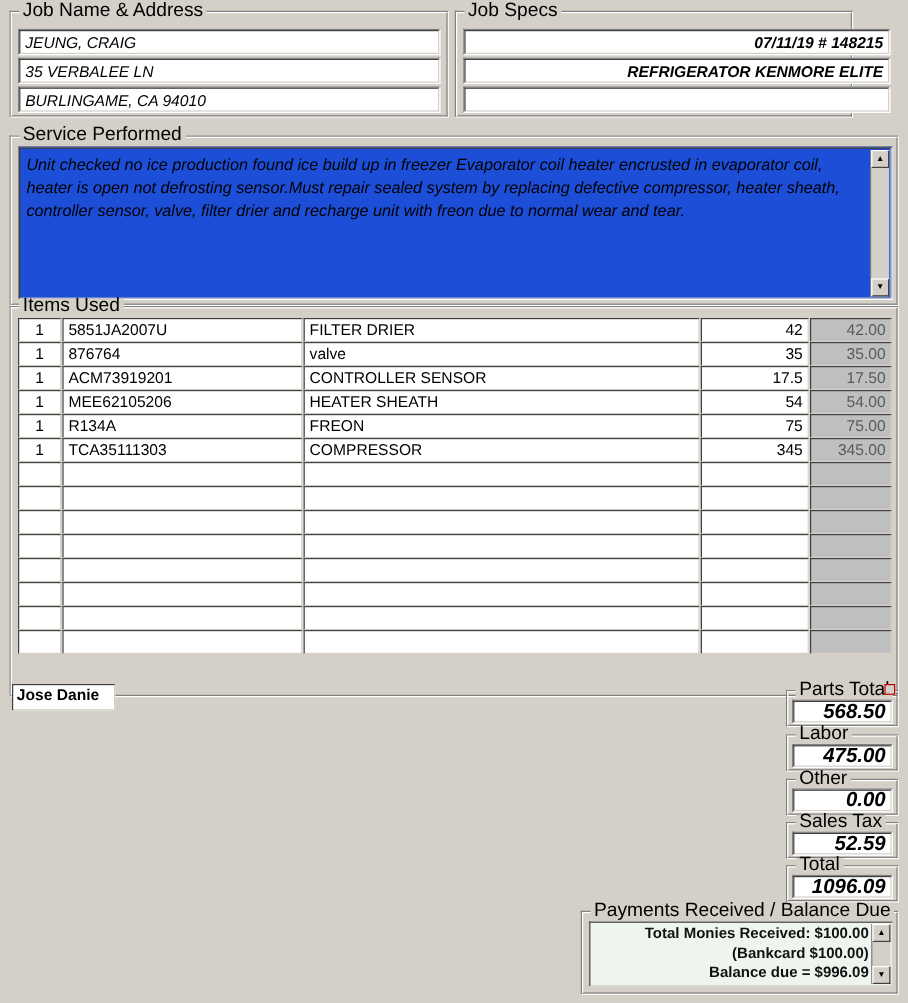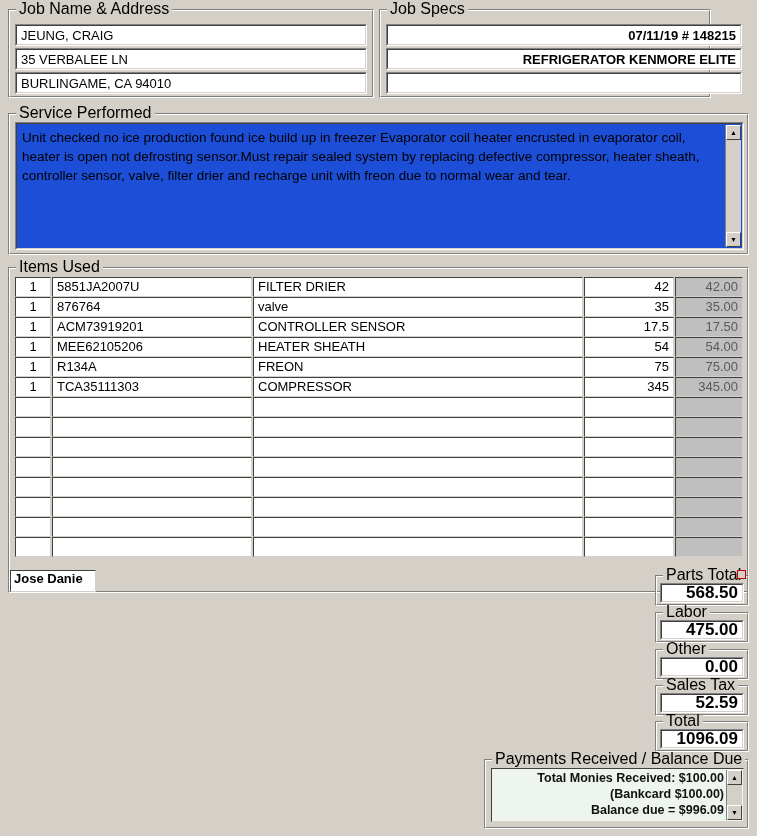--- a/index.html
+++ b/index.html
@@ -59,20 +59,21 @@
     border: 1px solid #404040;
     border-right-color: #d4d0c8;
     border-bottom-color: #d4d0c8;
     box-sizing: border-box;
     padding: 2px 4px;
     display: flex;
     align-items: center;
     font-size: 13px;
     white-space: nowrap;
     overflow: hidden;
+    font-style: italic;
   }
   .field-inner.right { justify-content: flex-end; }
   .field-inner.bold { font-weight: bold; }
 
   
   #job-name-group { left: 8px; top: 9px; width: 366px; height: 89px; }
   .jn-field { position: absolute; left: 6px; width: 352px; height: 22px; }
 
   
   #job-specs-group { left: 379px; top: 9px; width: 332px; height: 89px; }
@@ -110,21 +111,21 @@
     border-bottom-color: #404040;
     box-sizing: border-box;
     display: flex; align-items: center; justify-content: center;
     font-size: 7px;
     line-height: 1;
   }
   .vscroll .arrow.up { top: 0; }
   .vscroll .arrow.down { bottom: 0; }
 
   
-  #items-group { left: 8px; top: 267px; width: 741px; height: 326px; }
+  #items-group { left: 8px; top: 255px; width: 741px; height: 326px; }
   #items-table {
     position: absolute;
     left: 6px; top: 9px;
     width: 729px;
   }
   .row {
     display: flex;
     height: 20px;
     margin-bottom: 0px;
   }

